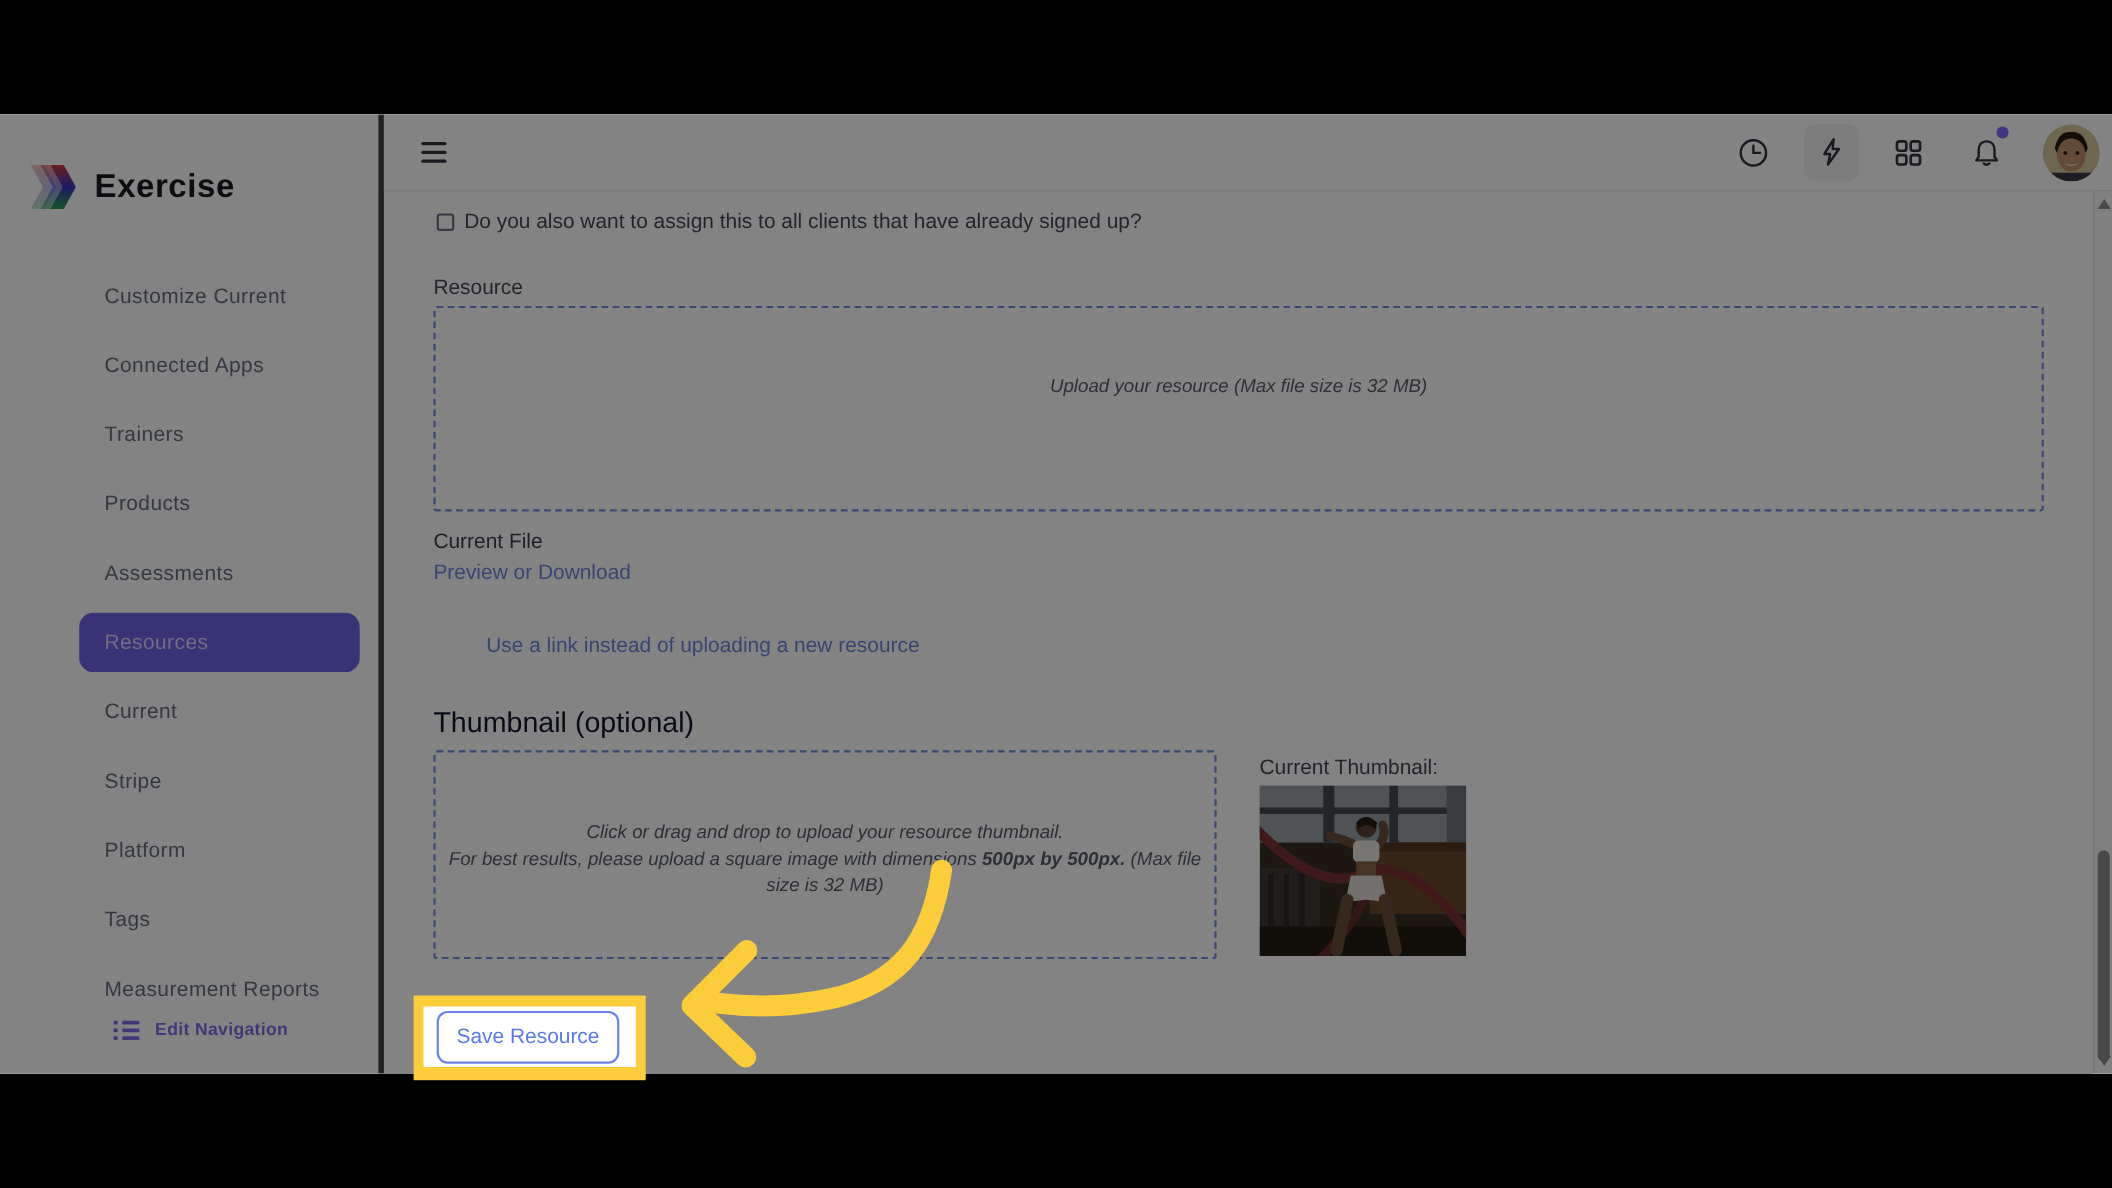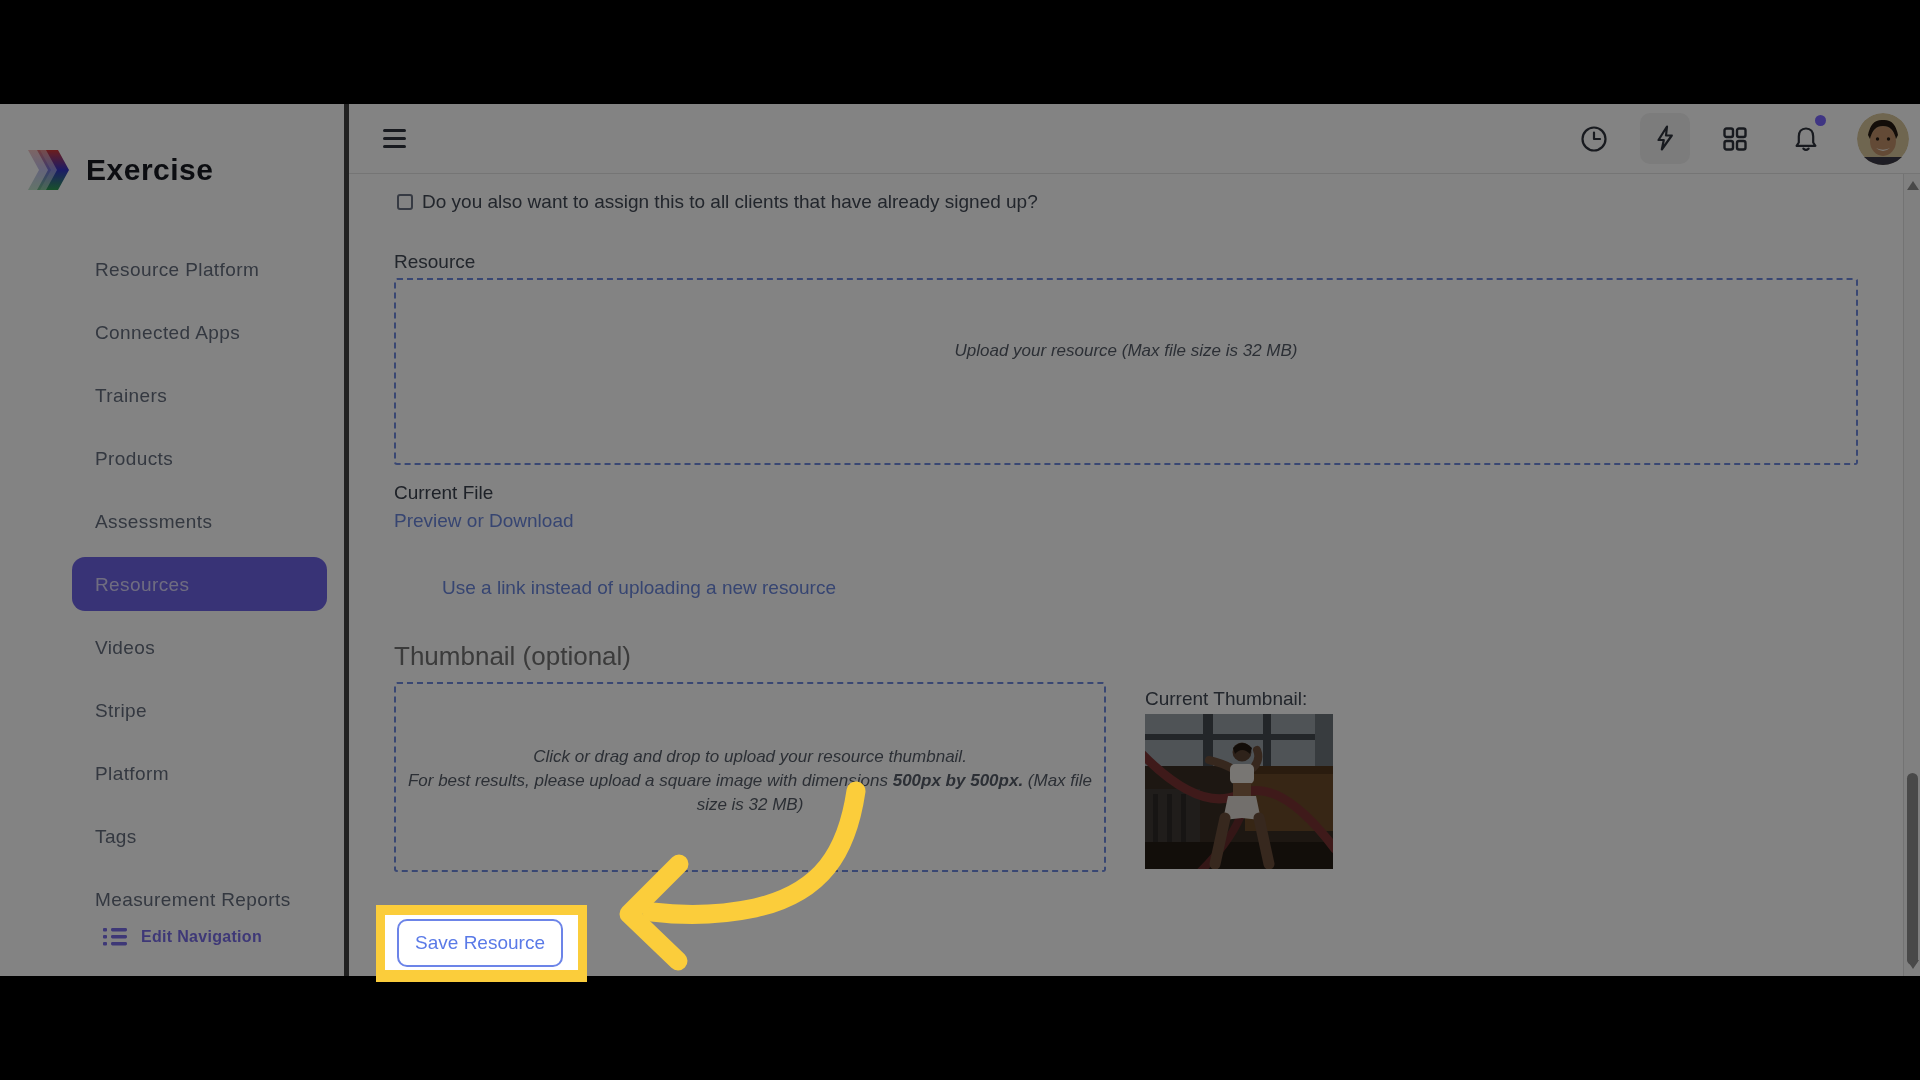--- a/index.html
+++ b/index.html
@@ -42,21 +42,21 @@
   .chk-row { position:absolute; left:397px; top:87px; display:flex; align-items:center; gap:9px; }
   .checkbox { width:16px; height:16px; border:2px solid #6a7282; border-radius:3px; background:#fff; cursor:pointer; }
   .chk-label { font-size:19px; color:#434a56; }
   .field-label { position:absolute; left:394px; font-size:19px; color:#434a56; }
   .dropzone { position:absolute; border:2px dashed #6f8ae0; border-radius:3px; background:#fff; text-align:center;font-style:italic; }
   .dz1 { left:394px; top:174px; width:1464px; height:187px; padding-top:61px; }
   .dz1 .dz-text { font-size:17px; color:#565d68; }
   .dz2 { left:394px; top:578px; width:712px; height:190px; padding-top:61px; }
   .dz2 .dz-wrap { width:690px; margin:0 auto; font-size:17px; color:#565d68; line-height:24px; }
   .link { position:absolute; left:394px; font-size:19px; color:#6b87dd; cursor:pointer; }
-  .h-thumb { position:absolute; left:394px; top:537px; font-size:26px; color:#737373; }
+  .h-thumb { position:absolute; left:394px; top:537px; font-size:26px; color:#0f172a; }
   .cur-thumb-label { position:absolute; left:1145px; top:584px; font-size:19px; color:#434a56; }
   .cur-thumb-img { position:absolute; left:1145px; top:610px; width:188px; height:155px; overflow:hidden; }
 
   
   .scrollbar { position:absolute; left:1903px; top:70px; width:17px; height:802px;
                background:#fafafa; border-left:1px solid #e0e0e0; }
   .sb-up, .sb-down { position:absolute; left:3px; width:0; height:0;
                border-left:6px solid transparent; border-right:6px solid transparent; cursor:pointer; }
   .sb-up { top:7px; border-bottom:9px solid #8f8f8f; }
   .sb-down { bottom:7px; border-top:9px solid #8f8f8f; }
@@ -94,40 +94,40 @@
           <path d="M4 6 L16 6 L27 26 L16 46 L4 46 L15 26 Z" opacity="0.30"></path>
           <path d="M13 6 L25 6 L36 26 L25 46 L13 46 L24 26 Z" opacity="0.55"></path>
           <path d="M22 6 L34 6 L45 26 L34 46 L22 46 L33 26 Z" opacity="1"></path>
         </g>
       </svg>
       <span class="logo-text">Exercise</span>
     </div>
 
     <div class="nav">
       <div class="nav-item">
-          <span class="lbl">Resource Platform</span>
+          <span class="lbl">Customize Current</span>
         </div>
       <div class="nav-item">
           <span class="lbl">Connected Apps</span>
         </div>
       <div class="nav-item">
           <span class="lbl">Trainers</span>
         </div>
       <div class="nav-item">
           <span class="lbl">Products</span>
         </div>
       <div class="nav-item">
           <span class="lbl">Assessments</span>
         </div>
       <div class="nav-item active">
         <span class="pill"></span>
         <span class="lbl">Resources</span>
       </div>
       <div class="nav-item">
-          <span class="lbl">Videos</span>
+          <span class="lbl">Current</span>
         </div>
       <div class="nav-item">
           <span class="lbl">Stripe</span>
         </div>
       <div class="nav-item">
           <span class="lbl">Platform</span>
         </div>
       <div class="nav-item">
           <span class="lbl">Tags</span>
         </div>

